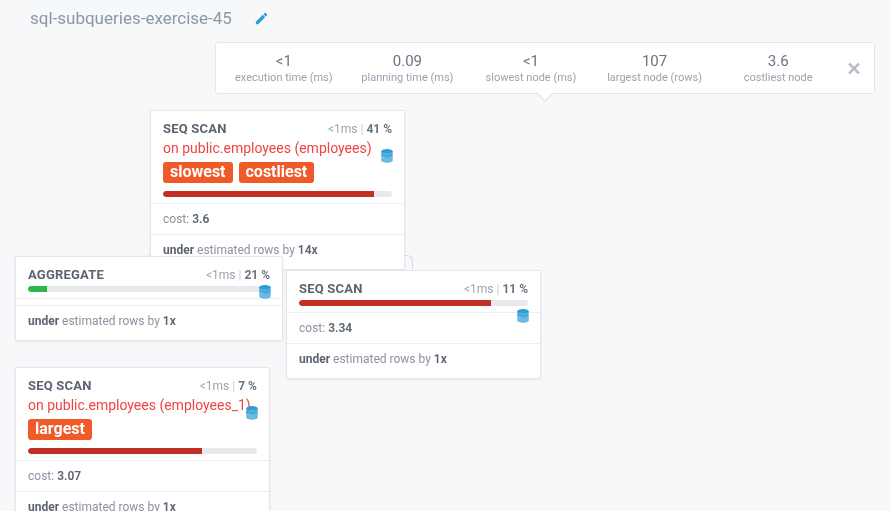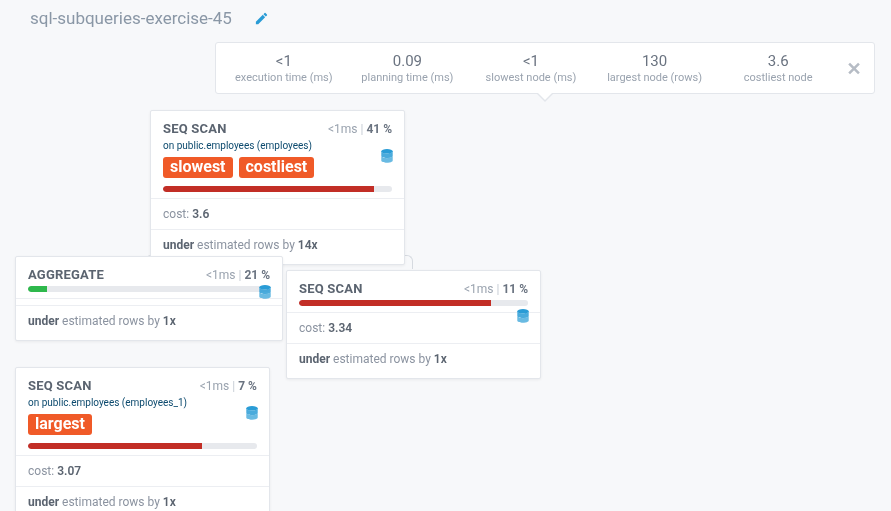--- a/index.html
+++ b/index.html
@@ -114,22 +114,22 @@
     font-size: 13px;
     letter-spacing: 0.2px;
   }
   .node-metrics {
     color: #9aa3af;
     font-size: 12px;
   }
   .node-metrics .pct { color: #6a7380; font-weight: 700; }
   .node-metrics .sep { color: #c6ccd4; margin: 0 3px; }
   .node-sub {
-    color: #0c4a6e;
-    font-size: 10px;
+    color: #ef4444;
+    font-size: 14px;
     margin-bottom: 6px;
   }
   .db-icon {
     position: absolute;
     top: 38px;
     right: 10px;
   }
   .db-icon svg { display:block; }
   .badges { display:flex; gap:6px; margin-bottom:8px; }
   .badge {
@@ -187,21 +187,21 @@
   </div>
   <div class="stat">
     <span class="stat-value">0.09</span>
     <span class="stat-label">planning time (ms)</span>
   </div>
   <div class="stat">
     <span class="stat-value">&lt;1</span>
     <span class="stat-label">slowest node (ms)</span>
   </div>
   <div class="stat">
-    <span class="stat-value">130</span>
+    <span class="stat-value">107</span>
     <span class="stat-label">largest node (rows)</span>
   </div>
   <div class="stat">
     <span class="stat-value">3.6</span>
     <span class="stat-label">costliest node</span>
   </div>
   <div class="close-x">
     <span>✕</span>
   </div>
 </div>

